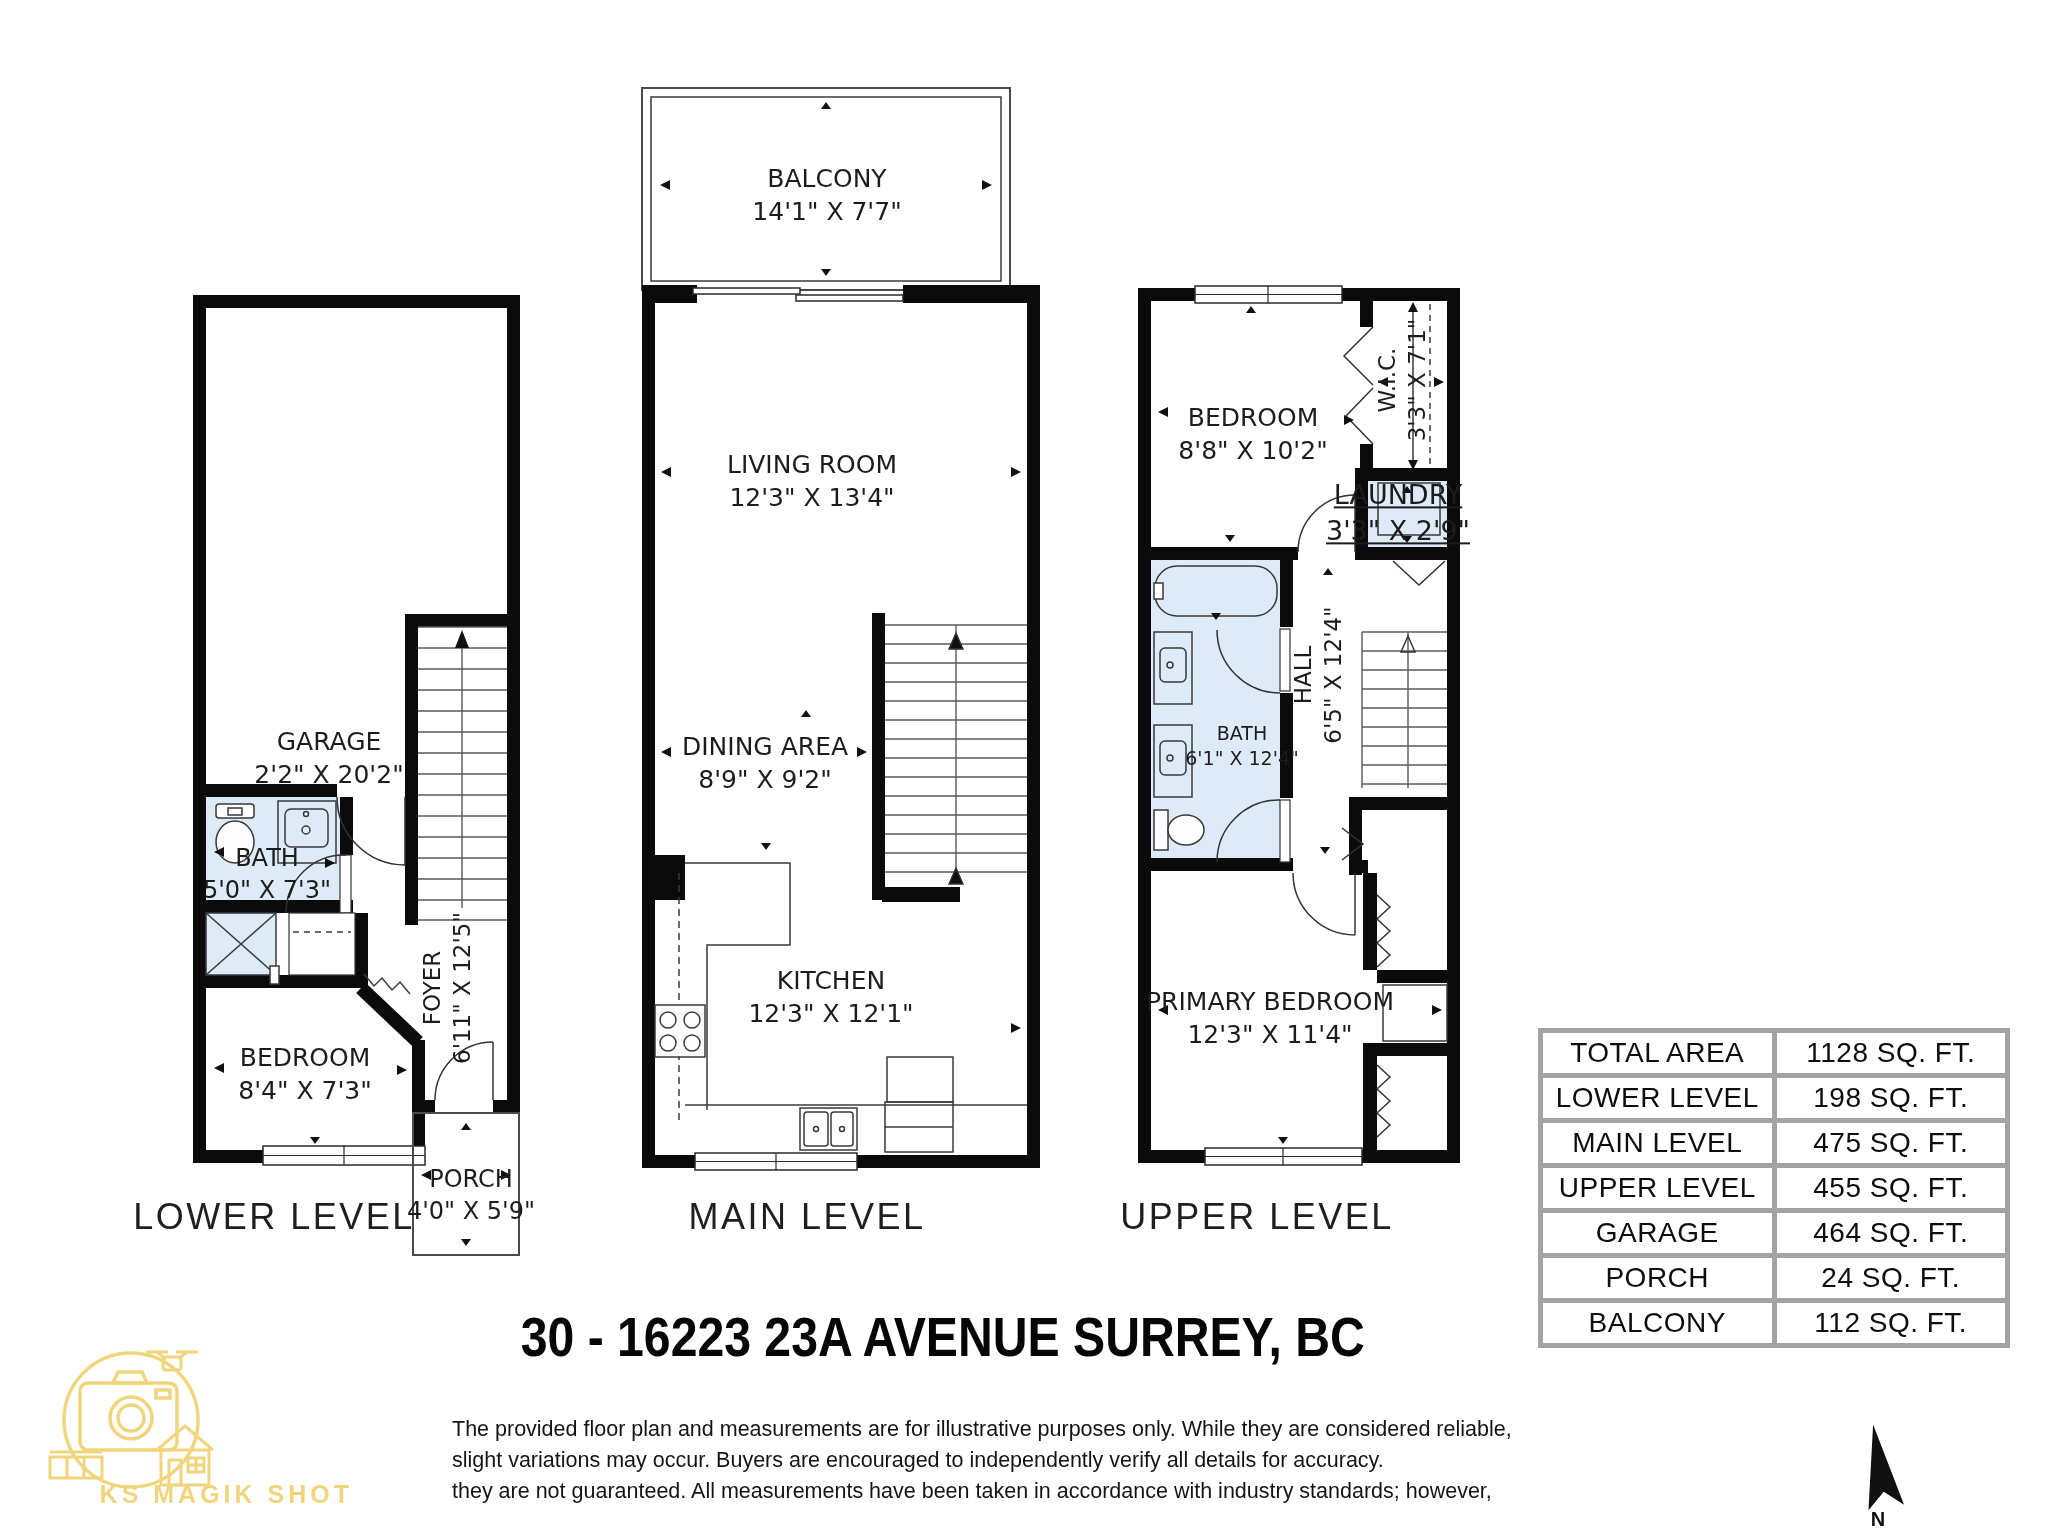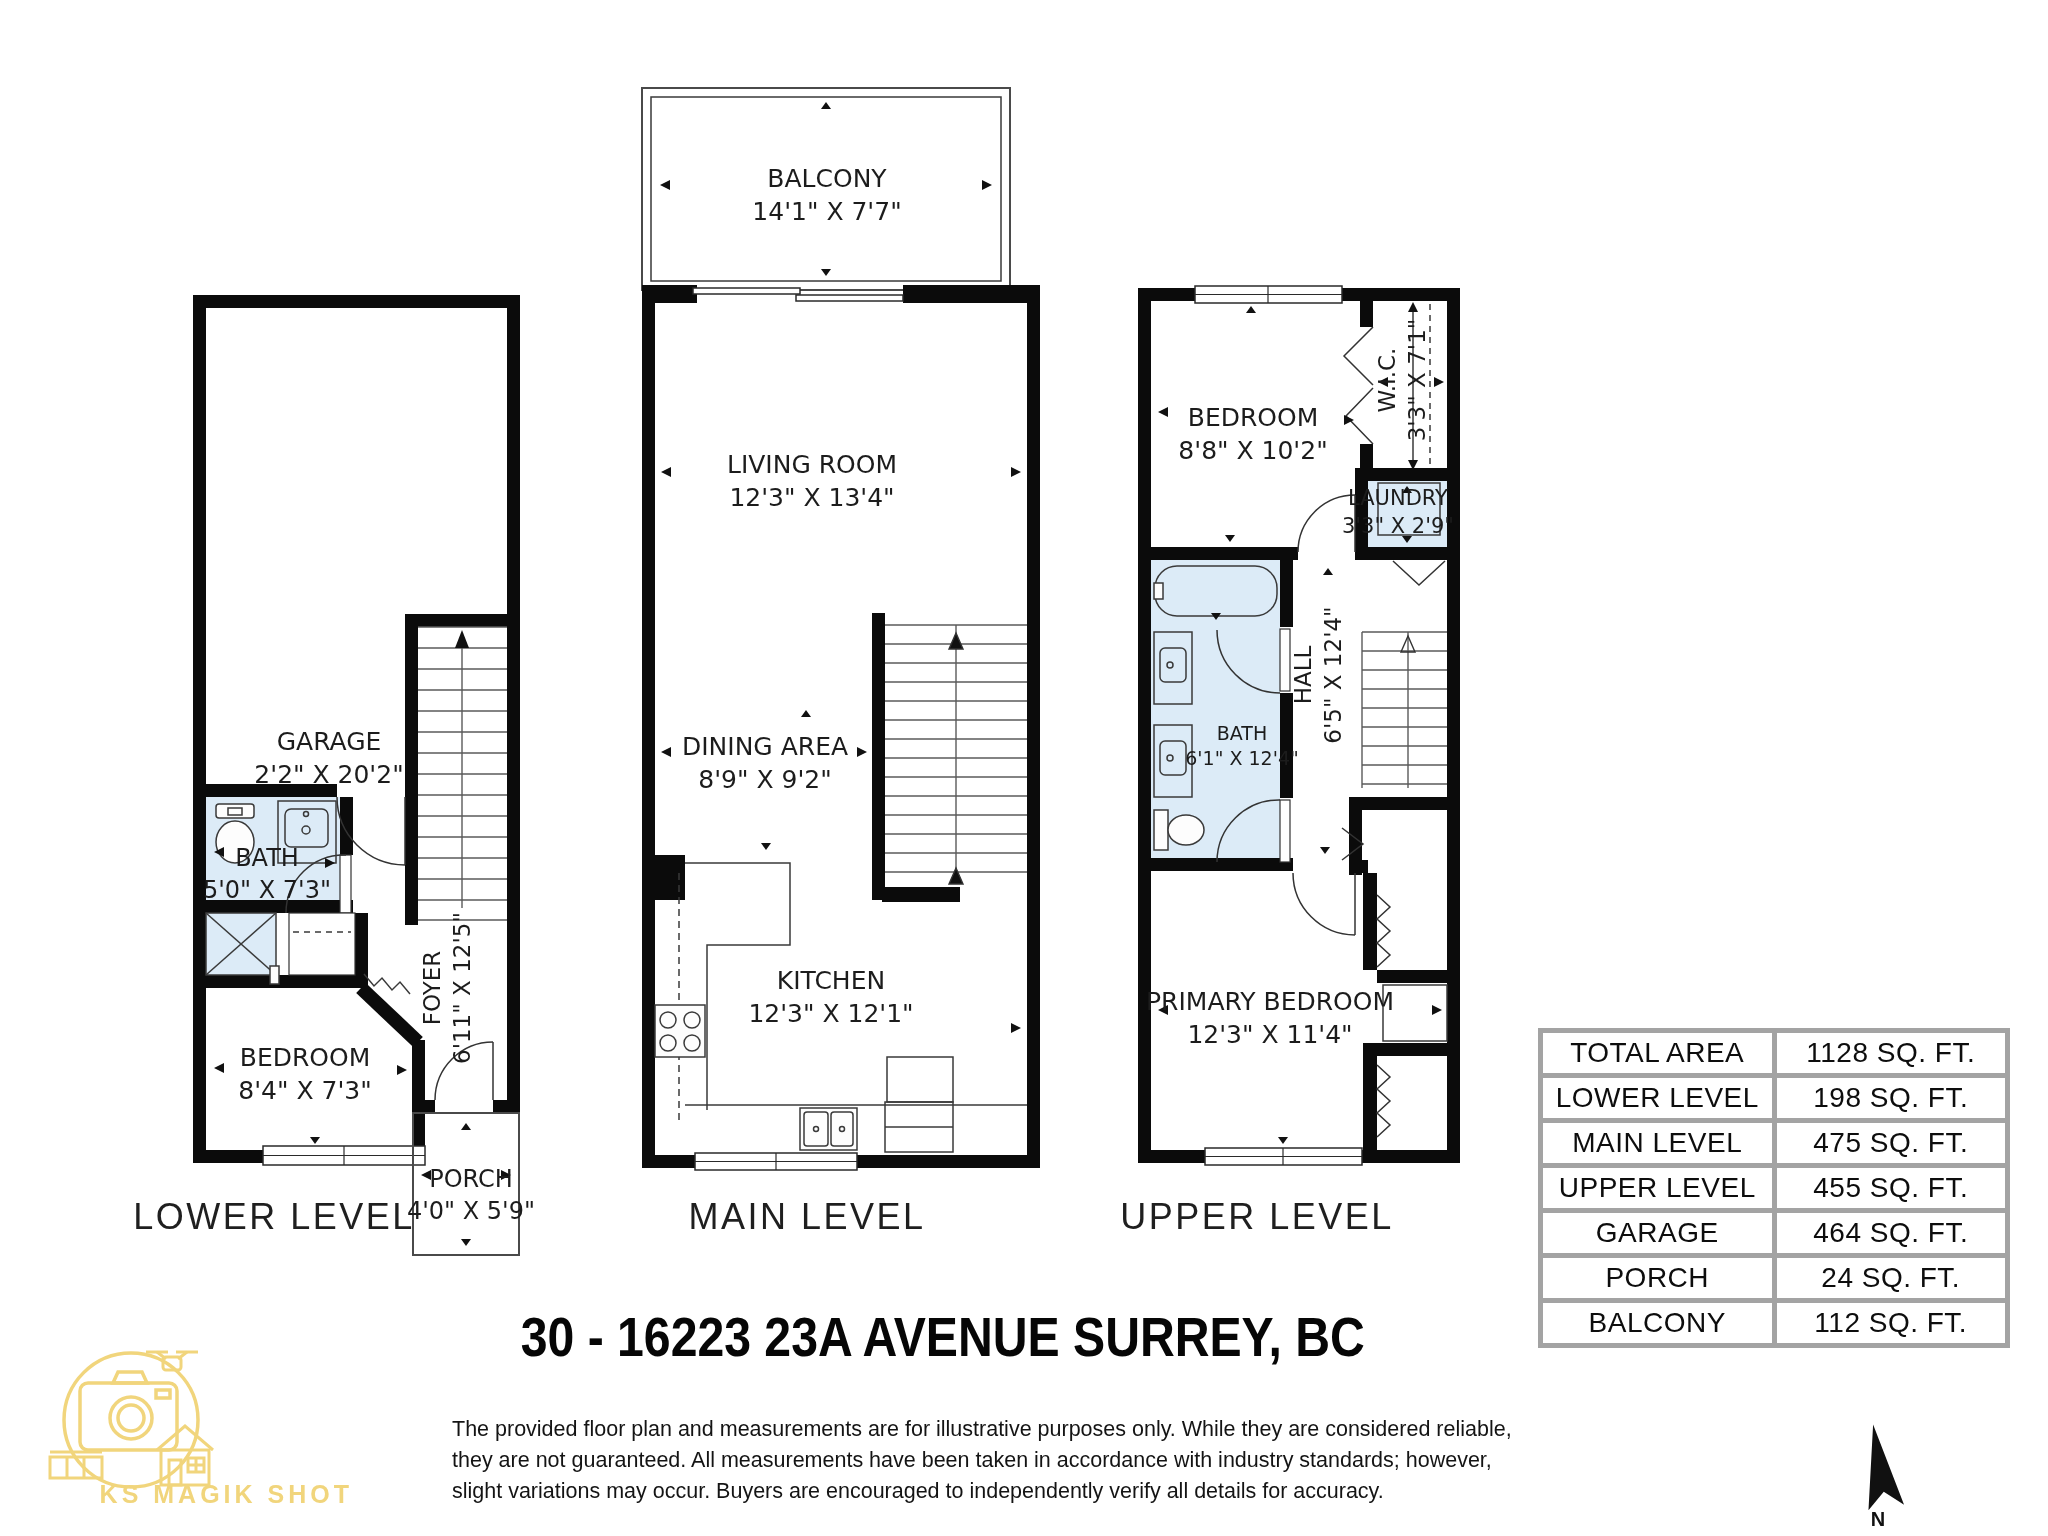--- a/index.html
+++ b/index.html
@@ -4,21 +4,21 @@
 <style>
   html,body{margin:0;padding:0;}
   body{width:2048px;height:1536px;position:relative;background:#ffffff;overflow:hidden;
        font-family:"Liberation Sans",sans-serif;color:#151515;}
   svg{position:absolute;overflow:visible;}
   
   .room-label{position:absolute;transform:translate(-50%,-50%);text-align:center;
     font-family:"DejaVu Sans",sans-serif;color:#1c1c1c;line-height:1.32;white-space:nowrap;}
   .room-label.rot{transform:translate(-50%,-50%) rotate(-90deg);}
   .fs25{font-size:25px;} .fs24{font-size:24px;} .fs23{font-size:23px;}
-  .fs21{font-size:21px;} .fs19{font-size:19px;}
+  .fs21{font-size:27px;text-decoration:underline;} .fs19{font-size:19px;}
   
   .caption{position:absolute;transform:translate(-50%,0);font-size:36px;letter-spacing:2.5px;
     color:#1f1f1f;white-space:nowrap;font-family:"Liberation Sans",sans-serif;}
   
   #area-table{position:absolute;left:1538px;top:1028px;width:472px;border-collapse:collapse;
     table-layout:fixed;}
   #area-table td{border:5px solid #a3a3a3;height:36px;text-align:center;vertical-align:middle;
     font-size:28px;letter-spacing:0.5px;color:#0d0d0d;padding:2px 4px;}
   
   #title{position:absolute;left:452px;top:1304px;width:1140px;text-align:left;}
@@ -408,22 +408,22 @@
     <td>112 SQ. FT.</td>
   </tr>
 </tbody>
   </table>
 
 <div id="title">
   <span>30 - 16223 23A AVENUE SURREY, BC</span>
 </div>
 <div id="disclaimer">
   <div>The provided floor plan and measurements are for illustrative purposes only. While they are considered reliable,</div>
+  <div>slight variations may occur. Buyers are encouraged to independently verify all details for accuracy.</div>
   <div>they are not guaranteed. All measurements have been taken in accordance with industry standards; however,</div>
-  <div>slight variations may occur. Buyers are encouraged to independently verify all details for accuracy.</div>
 </div>
 
 <svg style="left:38px;top:1332px" width="270" height="170" viewBox="0 0 270 170" fill="none" stroke="#f1d57c" stroke-width="3.5">
   <g>
     <circle cx="93" cy="88" r="67"></circle>
     <rect x="42" y="51" width="97" height="67" rx="8"></rect>
     <polygon points="75,51 80,40 104,40 109,51"></polygon>
     <circle cx="93" cy="86" r="21"></circle>
     <circle cx="93" cy="86" r="13"></circle>
     <rect x="118" y="58" width="14" height="8"></rect>

